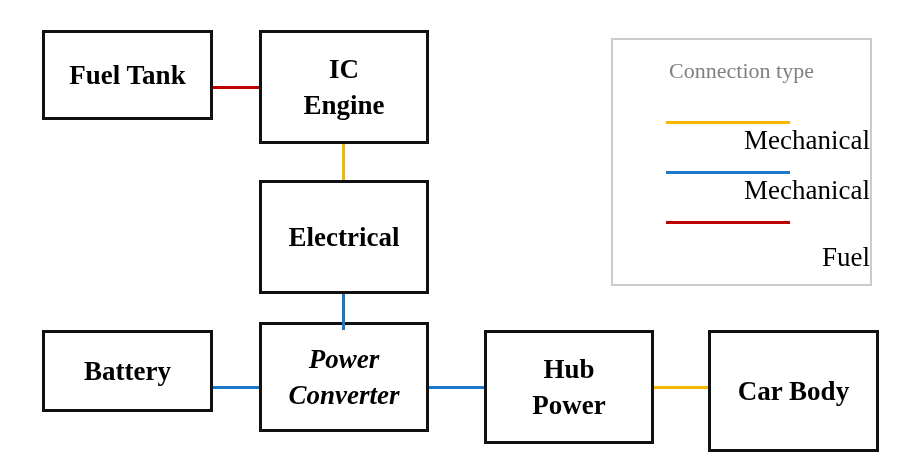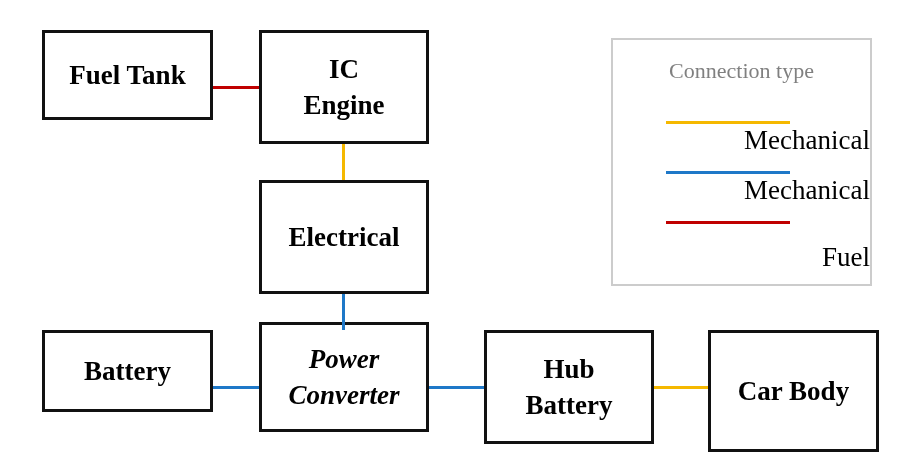--- a/index.html
+++ b/index.html
@@ -34,21 +34,21 @@
 </div>
 <div class="box" style="left:42px;top:330px;width:171px;height:82px;">
   <span>Battery</span>
 </div>
 <div class="box" style="left:259px;top:322px;width:170px;height:110px;font-style:italic;">
   <span>Power
 Converter</span>
 </div>
 <div class="box" style="left:484px;top:330px;width:170px;height:114px;">
   <span>Hub
-Battery</span>
+Power</span>
 </div>
 <div class="box" style="left:708px;top:330px;width:171px;height:122px;">
   <span>Car Body</span>
 </div>
 
 <div class="conn h" style="left: 213px; top: 86px; width: 46px; background: rgb(192, 0, 0);"></div>
 <div class="conn v" style="left: 342px; top: 144px; height: 36px; background: rgb(245, 184, 0);"></div>
 <div class="conn v" style="left: 342px; top: 294px; height: 36px; background: rgb(30, 120, 200);"></div>
 <div class="conn h" style="left: 213px; top: 386px; width: 46px; background: rgb(30, 120, 200);"></div>
 <div class="conn h" style="left: 429px; top: 386px; width: 55px; background: rgb(30, 120, 200);"></div>

